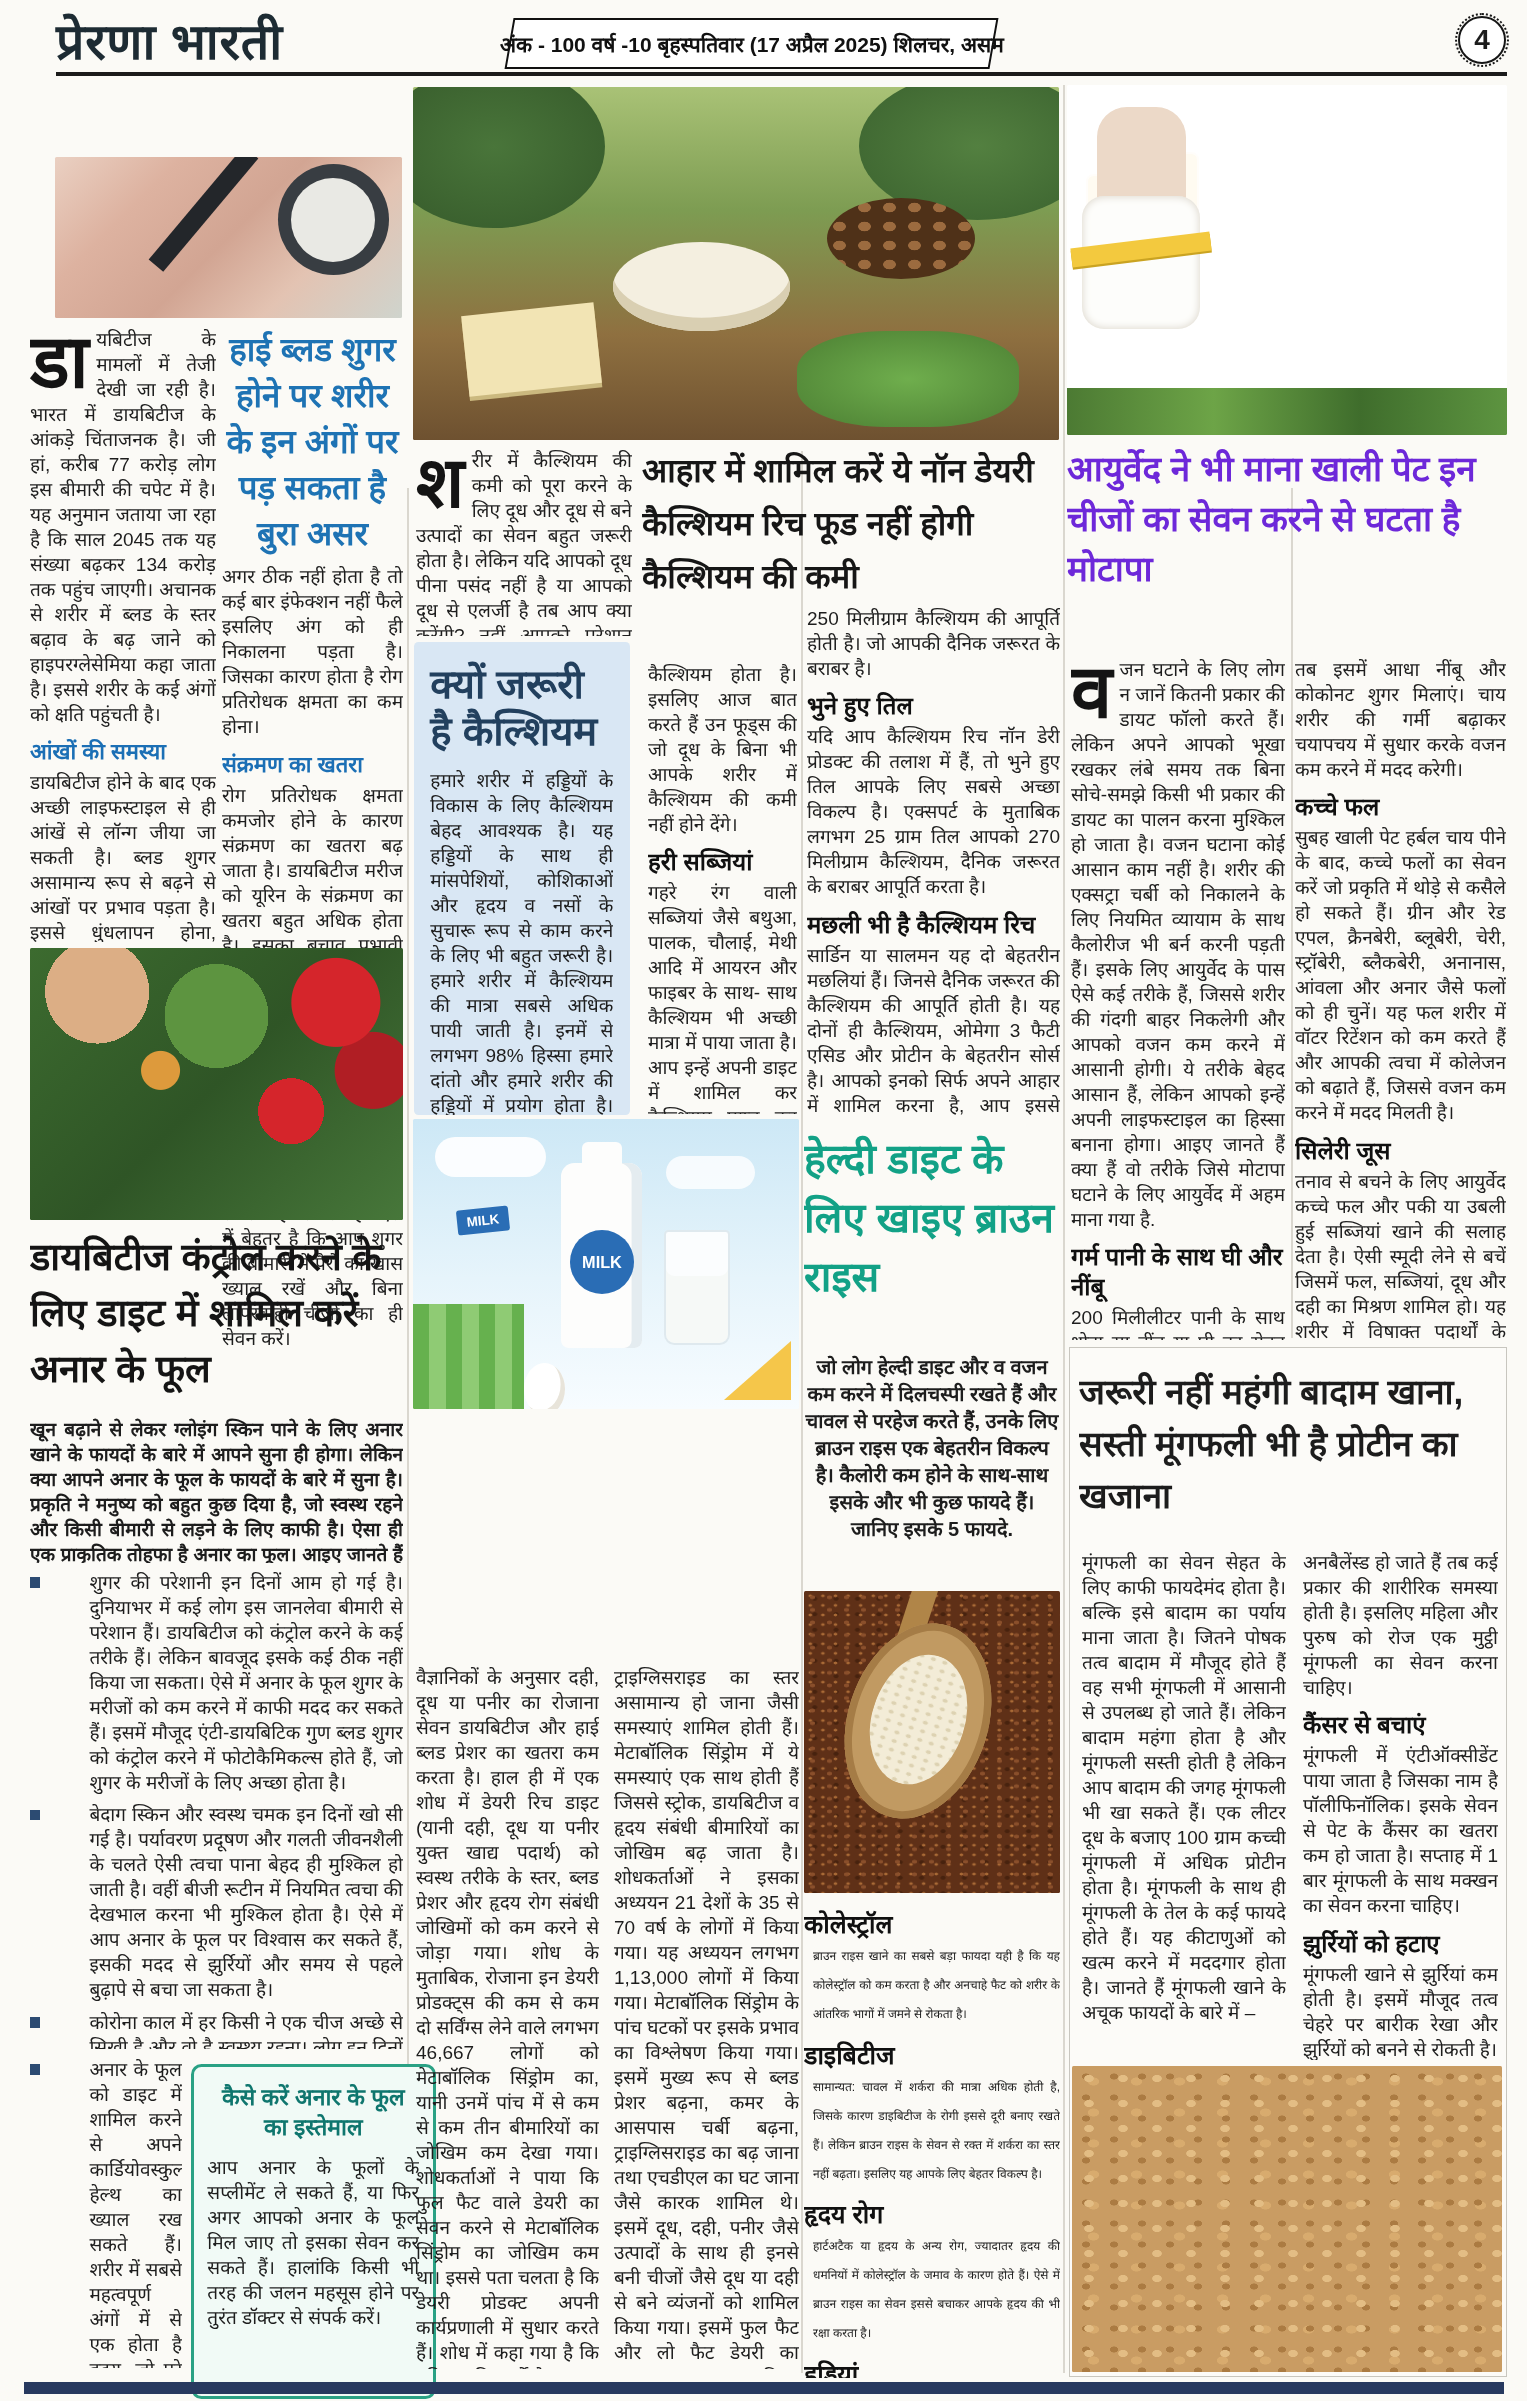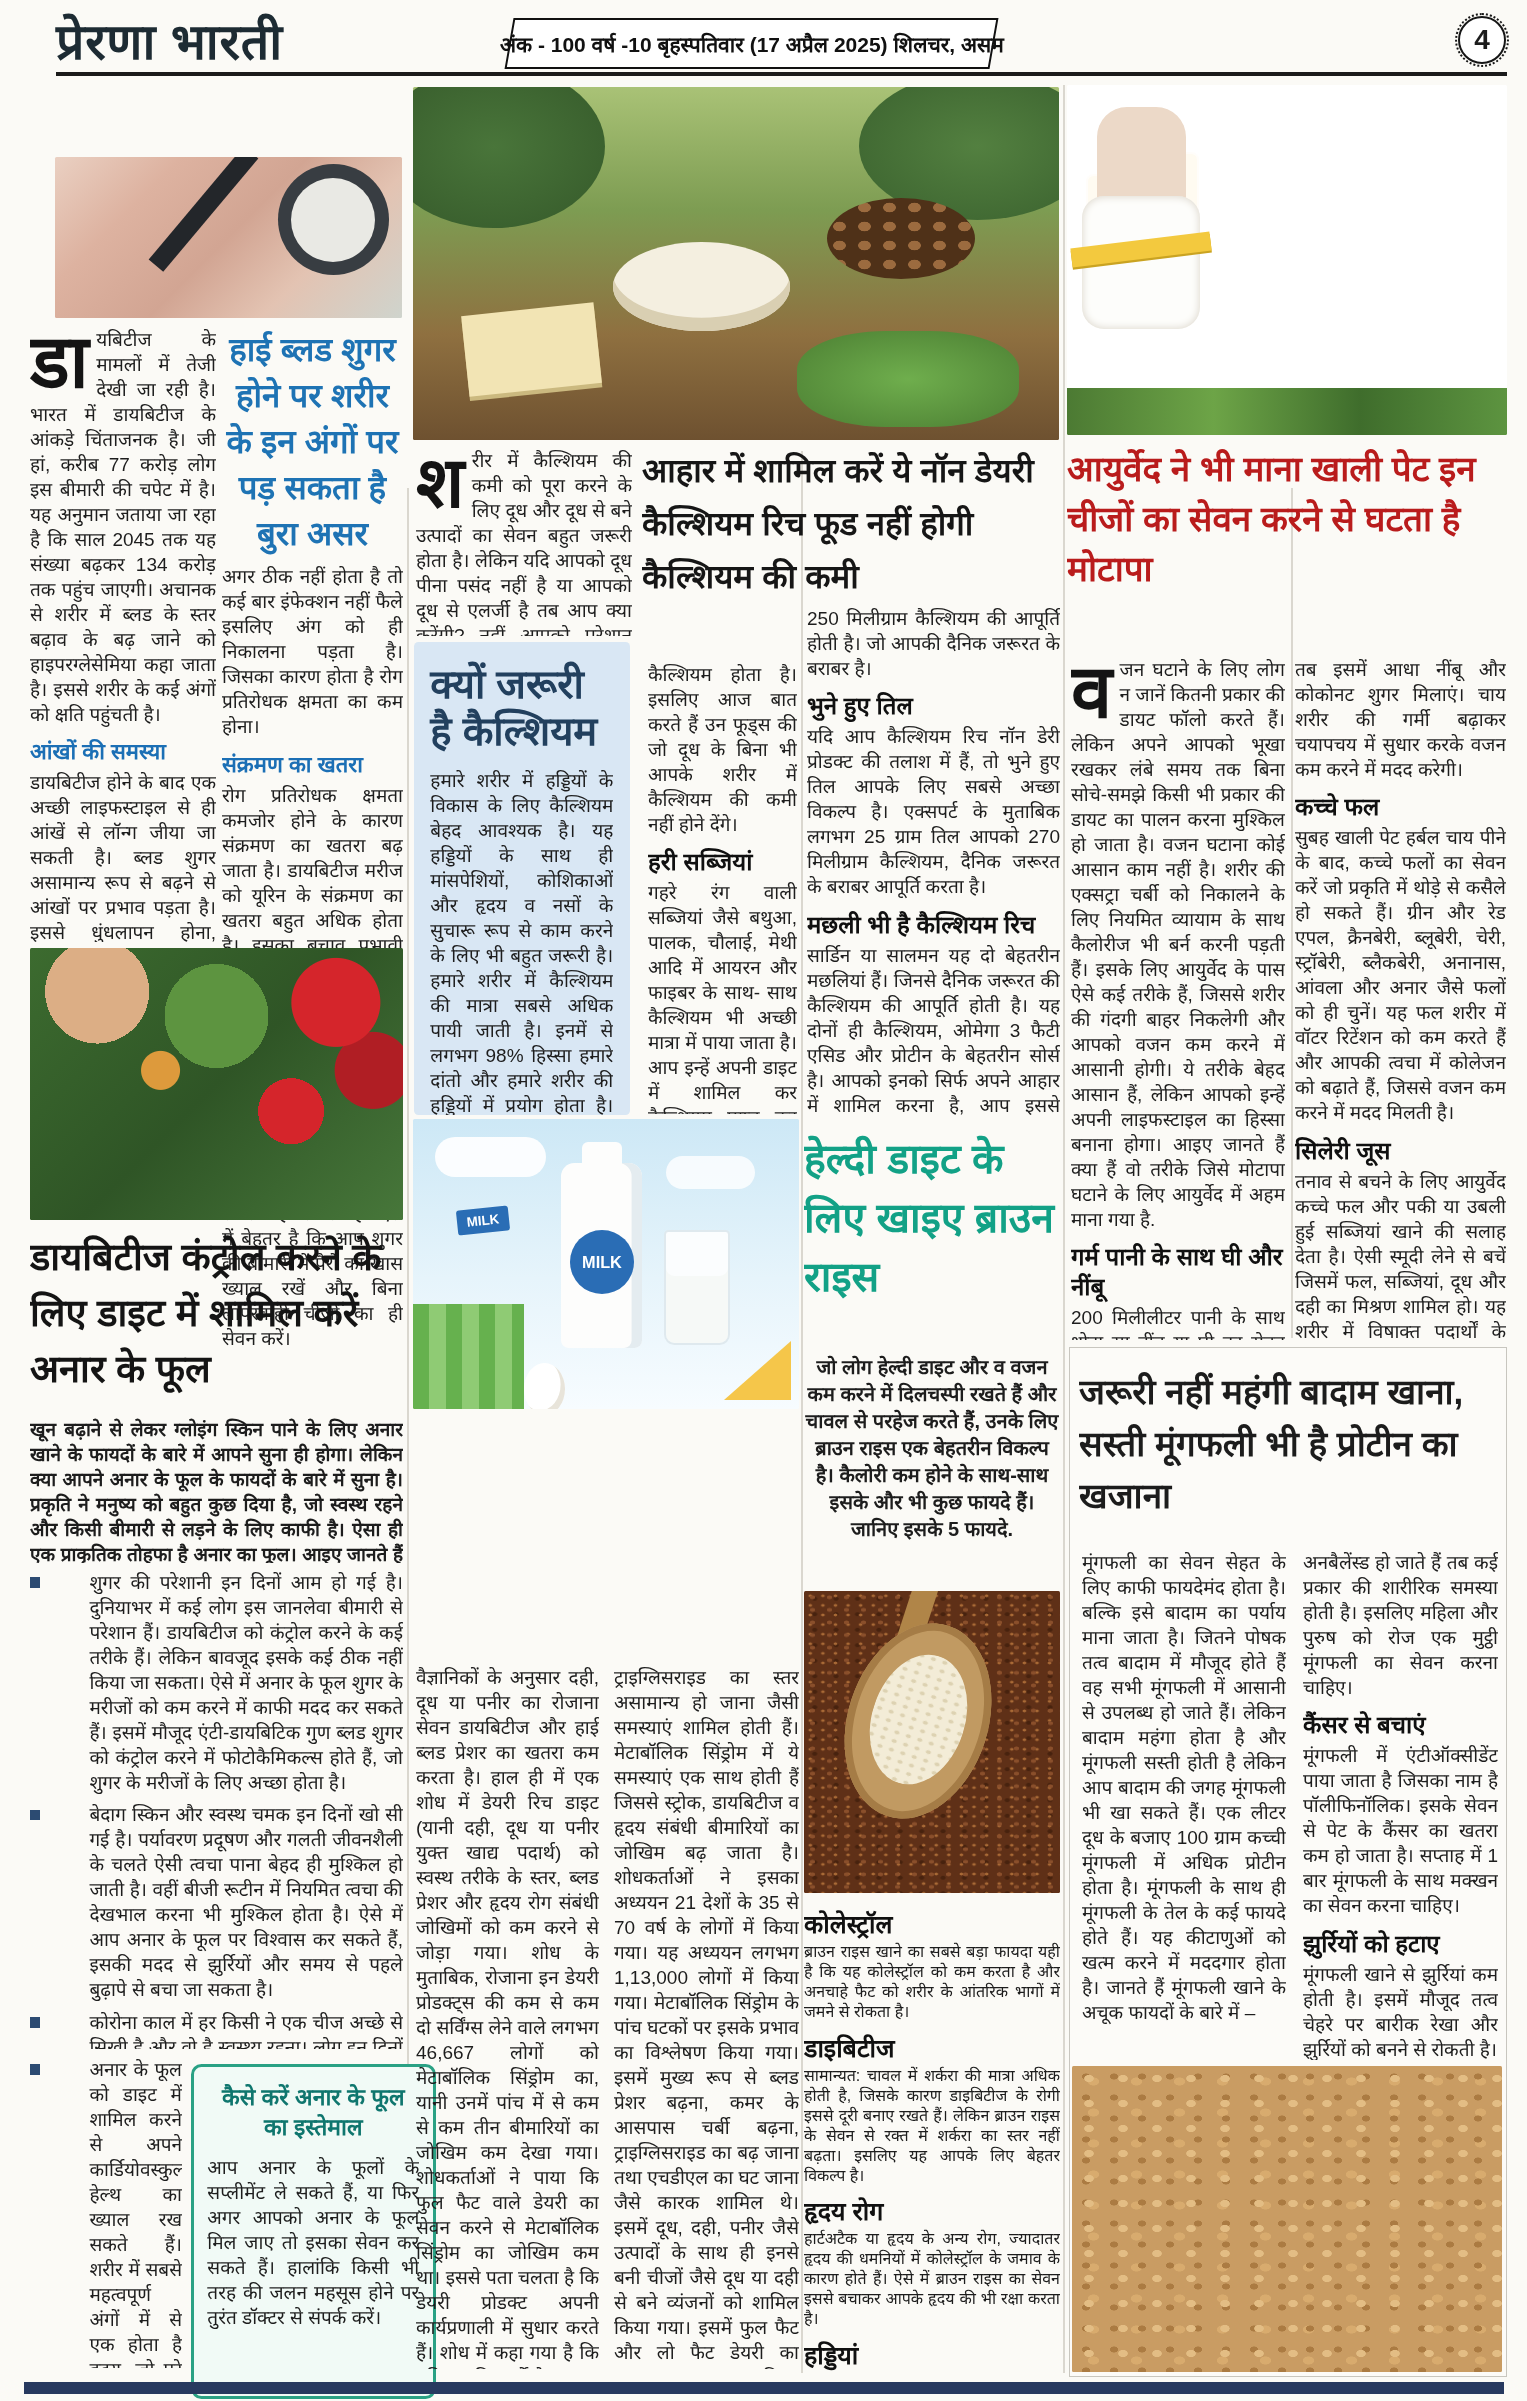--- a/index.html
+++ b/index.html
@@ -20,31 +20,31 @@
   .body-txt{font-size:19px;line-height:25px;text-align:justify;color:#1d1d1d;overflow:hidden;}
   .sub{font-weight:800;font-size:24px;line-height:30px;margin:10.4px 0 3px 0;color:#101010;text-align:left;}
   .sub.blue{color:#1b6fb5;font-size:22px;}
   .dropcap{float:left;font-size:74px;line-height:62px;font-weight:700;padding:4.4px 7.4px 0 0;color:#141414;}
   .hl{font-weight:800;overflow:hidden;}
   .hl.blue{color:#1e73b4;font-size:33px;line-height:46px;text-align:center;}
   .hl.black-l{color:#141414;font-size:38px;line-height:56px;text-align:left;}
   .hl.center{text-align:left;}
   .hl.big{color:#161616;font-size:33px;line-height:53px;}
   .hl.green{color:#12a186;font-size:41px;line-height:59px;}
-  .hl.red{color:#b91c1c;font-size:35px;line-height:50px;}
+  .hl.red{color:#6d28d9;font-size:35px;line-height:50px;}
   .hl.dark{color:#1c1c1c;font-size:35px;line-height:52px;}
   .leadbold{font-weight:700;}
   .bluebox{background:#d9e7f4;border-radius:4.4px;padding:19px 16.3px;overflow:hidden;}
   .bluebox .bb-h{font-size:40px;line-height:47px;font-weight:800;color:#22405e;margin-bottom:13.3px;}
   .tealbox{border:3px solid #2aa184;border-radius:10.4px;background:#f1faf6;padding:15px 13.3px;overflow:hidden;}
   .tealbox .tb-h{font-size:23px;line-height:30px;font-weight:800;color:#0f766e;text-align:center;margin-bottom:13px;}
   .bullet-item{display:flex;margin-bottom:7.4px;gap:40px;}
   .sq{flex:0 0 10.4px;width:10.4px;height:10.4px;background:#2c4b72;margin:7.4px 9px 0 0;}
   .center-subs .sub{text-align:left;font-size:25px;}
-  .center-subs .body-txt{font-size:16px;line-height:20px;}
+  .center-subs .body-txt{font-size:12px;line-height:29px;padding-left:9px;}
   
   .ph{position:absolute;overflow:hidden;border-radius:1.5px;}
   .ph>div{position:absolute;}
   .ph-bp{background:linear-gradient(135deg,#ead0c2 0%,#ddb2a0 25%,#d2a593 50%,#e3c3b2 72%,#cfd4cd 100%);}
   .bp-gauge{right:13.3px;top:7.4px;width:111px;height:111px;border-radius:50%;background:#383d42;}
   .bp-gauge::after{content:"";position:absolute;left:13.3px;top:13.3px;width:84px;height:84px;border-radius:50%;background:#e9e9e4;}
   .bp-tube{left:40%;top:-22px;width:19px;height:148px;background:#23262a;transform:rotate(40deg);}
   .ph-food{background:linear-gradient(180deg,#a9c276 0%,#7d9c52 35%,#8f7040 70%,#6e5130 100%);}
   .f-leaf1{left:-30px;top:-22px;width:222px;height:163px;border-radius:50%;background:radial-gradient(#49753a,#35592a);}
   .f-leaf2{right:-37px;top:-15px;width:237px;height:148px;border-radius:50%;background:radial-gradient(#538040,#3a612e);}

